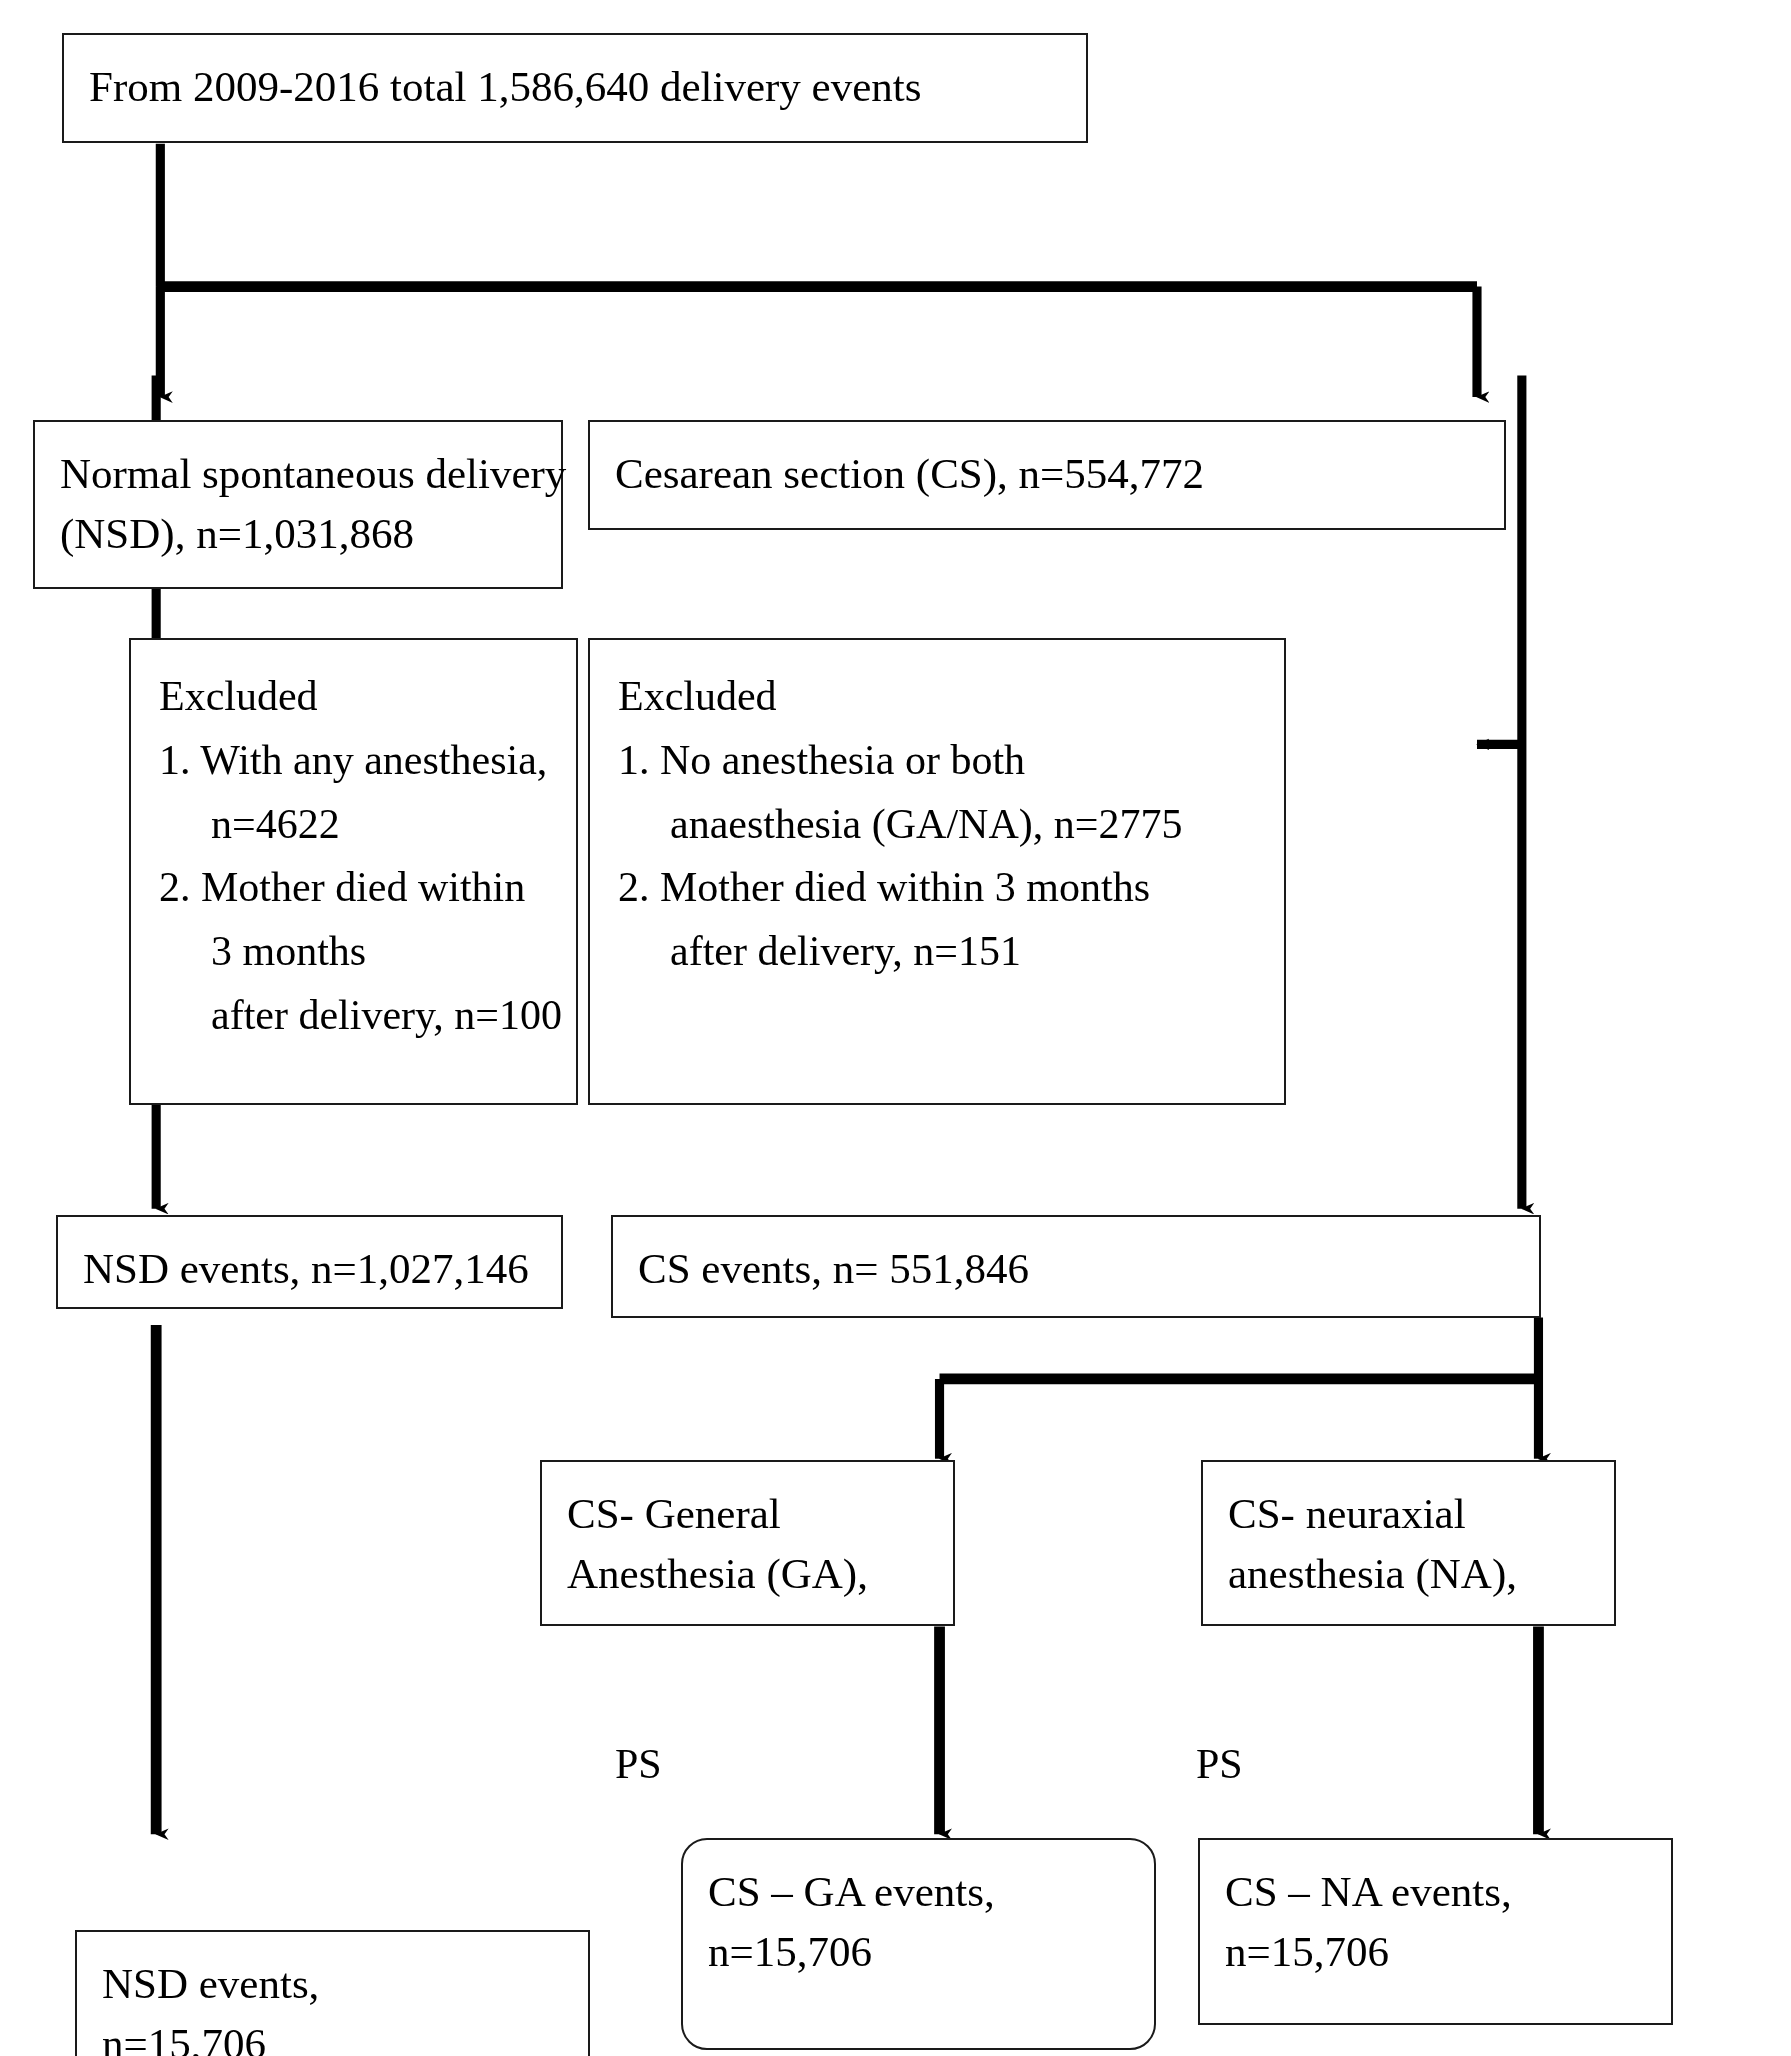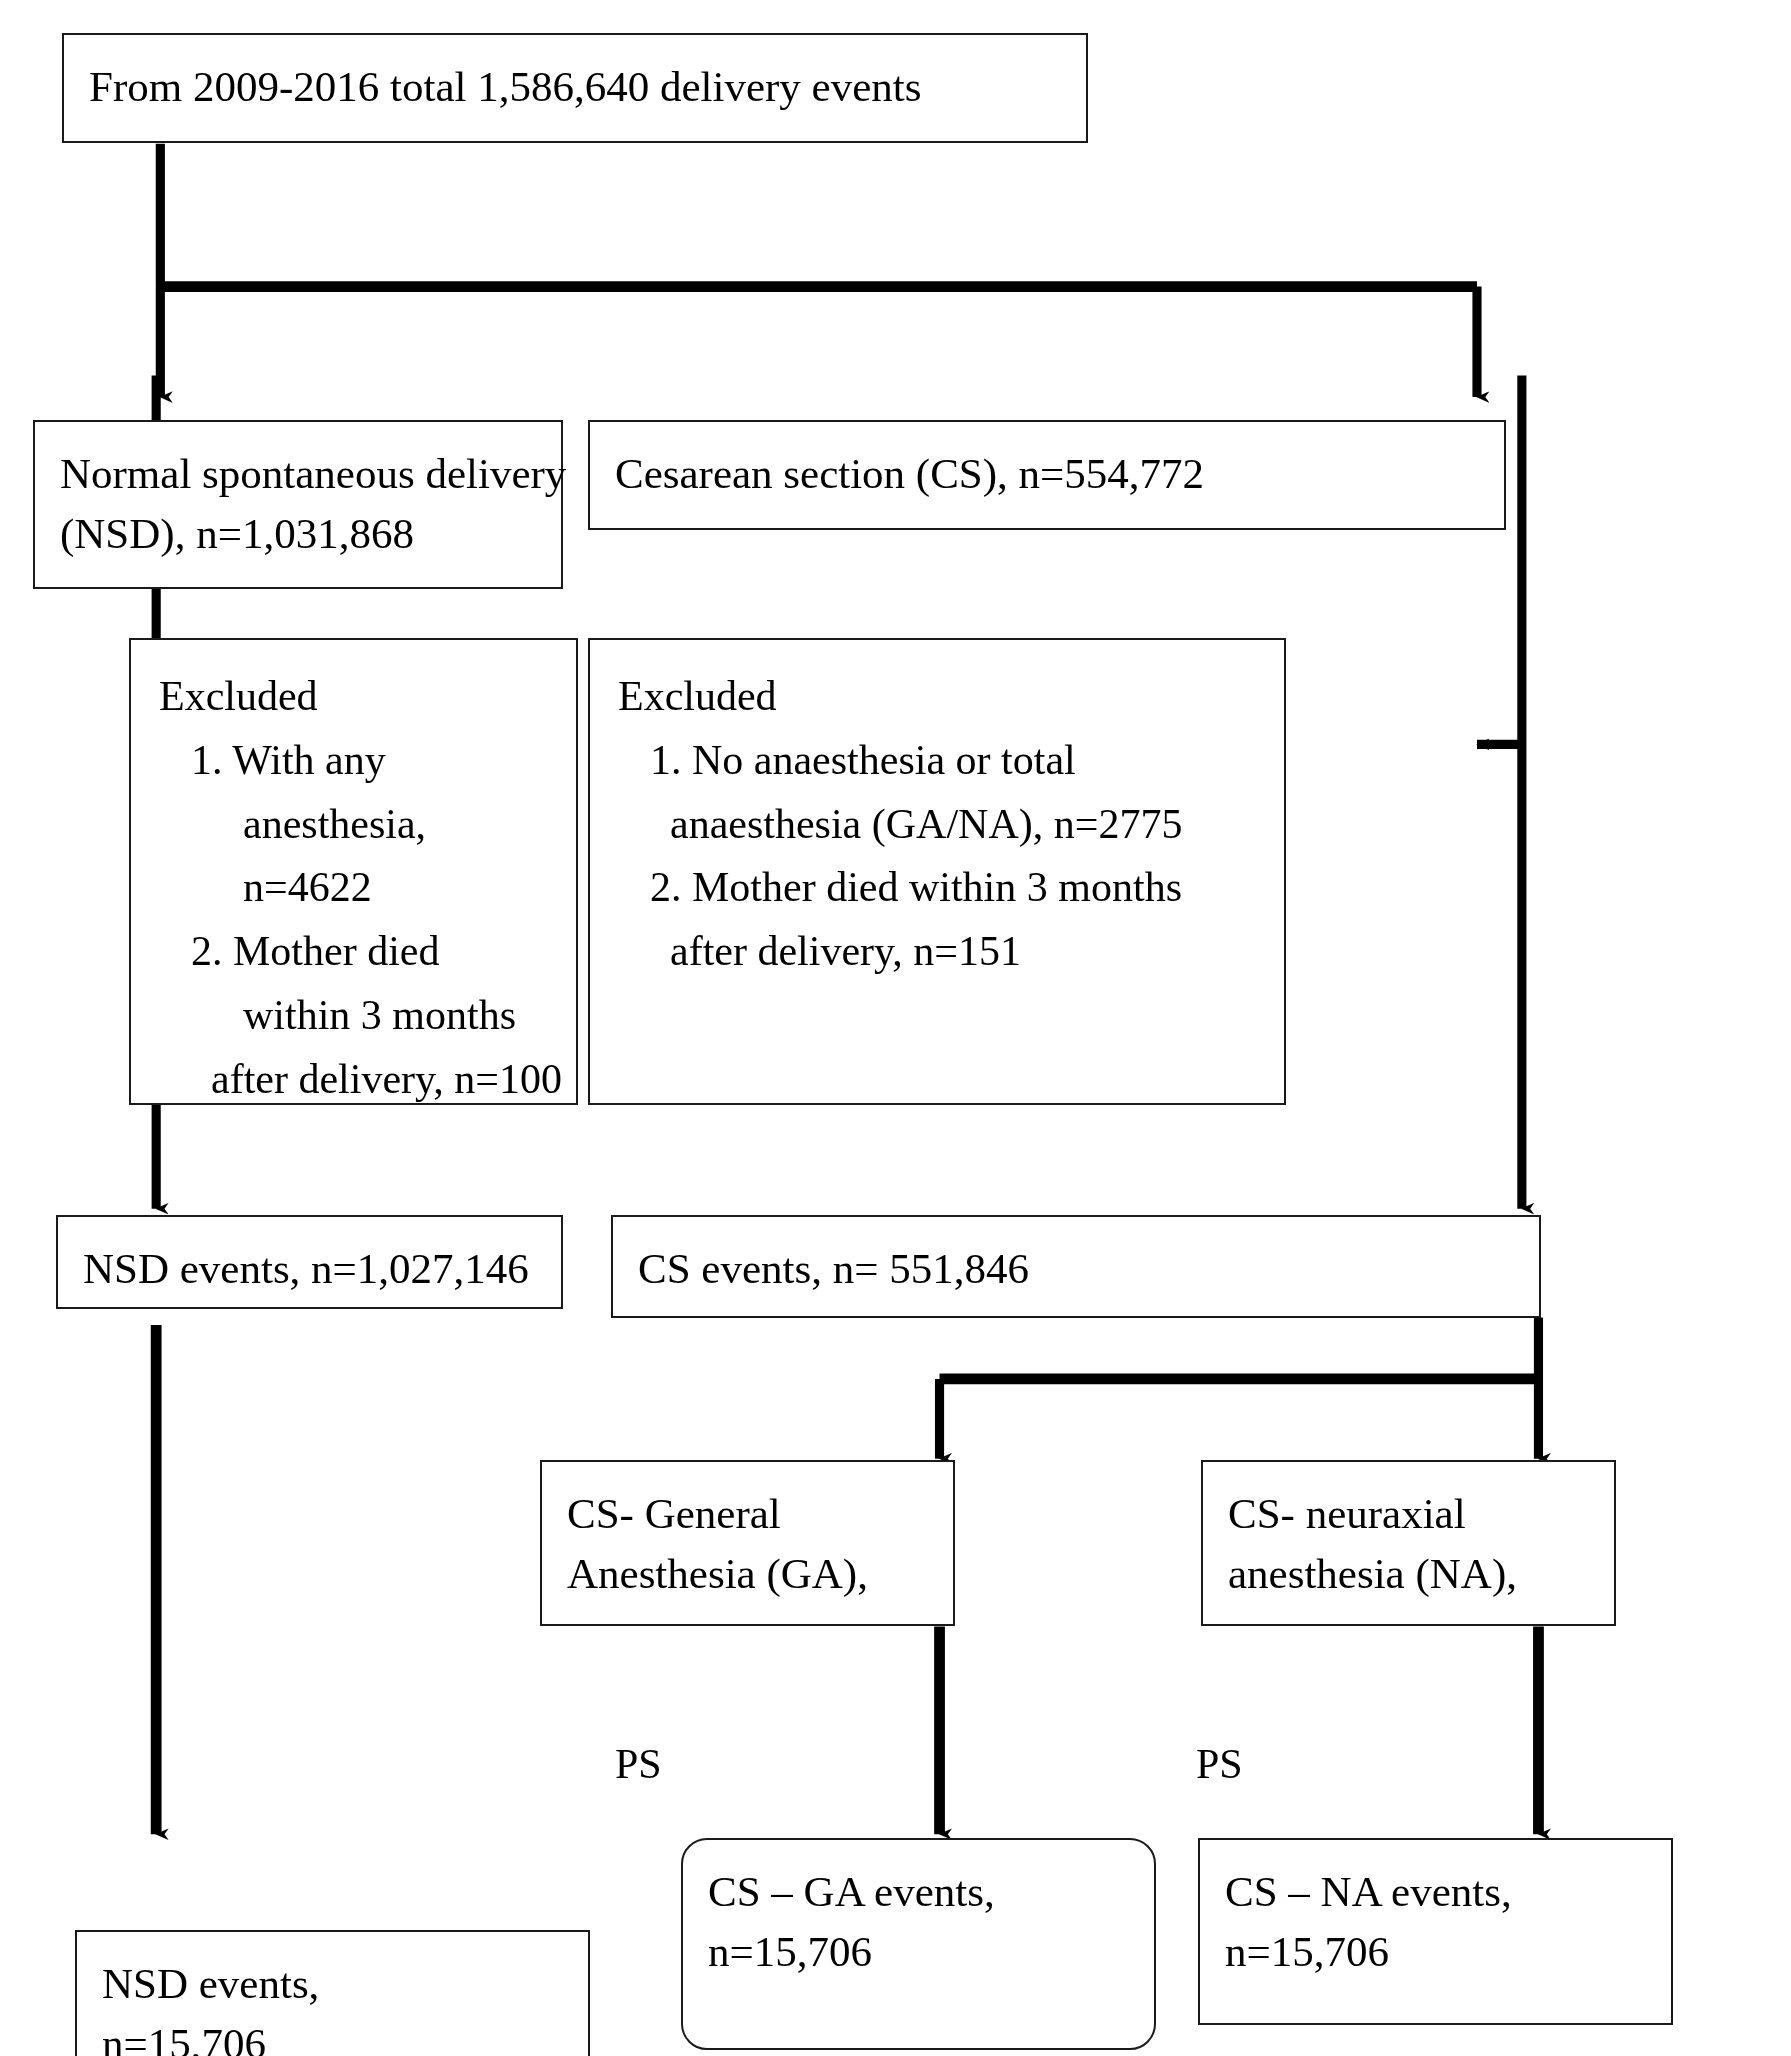--- a/index.html
+++ b/index.html
@@ -27,21 +27,20 @@
     font-size: 43px;
     line-height: 1.40;
     white-space: pre;
   }
   .box.listbox { padding: 25px 20px 16.6px 28px; }
   .box.listbox .line { font-size: 42px; line-height: 1.52; }
   .box.listbox .hang {
     padding-left: 52px;
     text-indent: -52px;
     white-space: normal;
-    margin-left: 32px;
   }
   .box.listbox .cont {
     padding-left: 52px;
     white-space: pre;
   }
   .svg-layer {
     position: absolute;
     left: 0; top: 0;
     width: 1791px;
     height: 2056px;
@@ -142,21 +141,21 @@
 
   <div class="box listbox" style="left:129px; top:638px; width:449px; height:467px;">
     <div class="line">Excluded</div>
     <div class="line hang"><span>1.</span> <span>With any anesthesia, n=4622</span></div>
     <div class="line hang"><span>2.</span> <span>Mother died within 3 months</span></div>
     <div class="line cont">after delivery, n=100</div>
   </div>
 
   <div class="box listbox" style="left:588px; top:638px; width:698px; height:467px;">
     <div class="line">Excluded</div>
-    <div class="line hang"><span>1.</span> <span>No anaesthesia or total</span></div>
+    <div class="line hang"><span>1.</span> <span>No anesthesia or both</span></div>
     <div class="line cont">anaesthesia (GA/NA), n=2775</div>
     <div class="line hang"><span>2.</span> <span>Mother died within 3 months</span></div>
     <div class="line cont">after delivery, n=151</div>
   </div>
 
   <div class="box" style="left:56px; top:1215px; width:507px; height:94px;">
     <div class="line">NSD events, n=1,027,146</div>
   </div>
 
   <div class="box" style="left:611px; top:1215px; width:930px; height:103px;">

